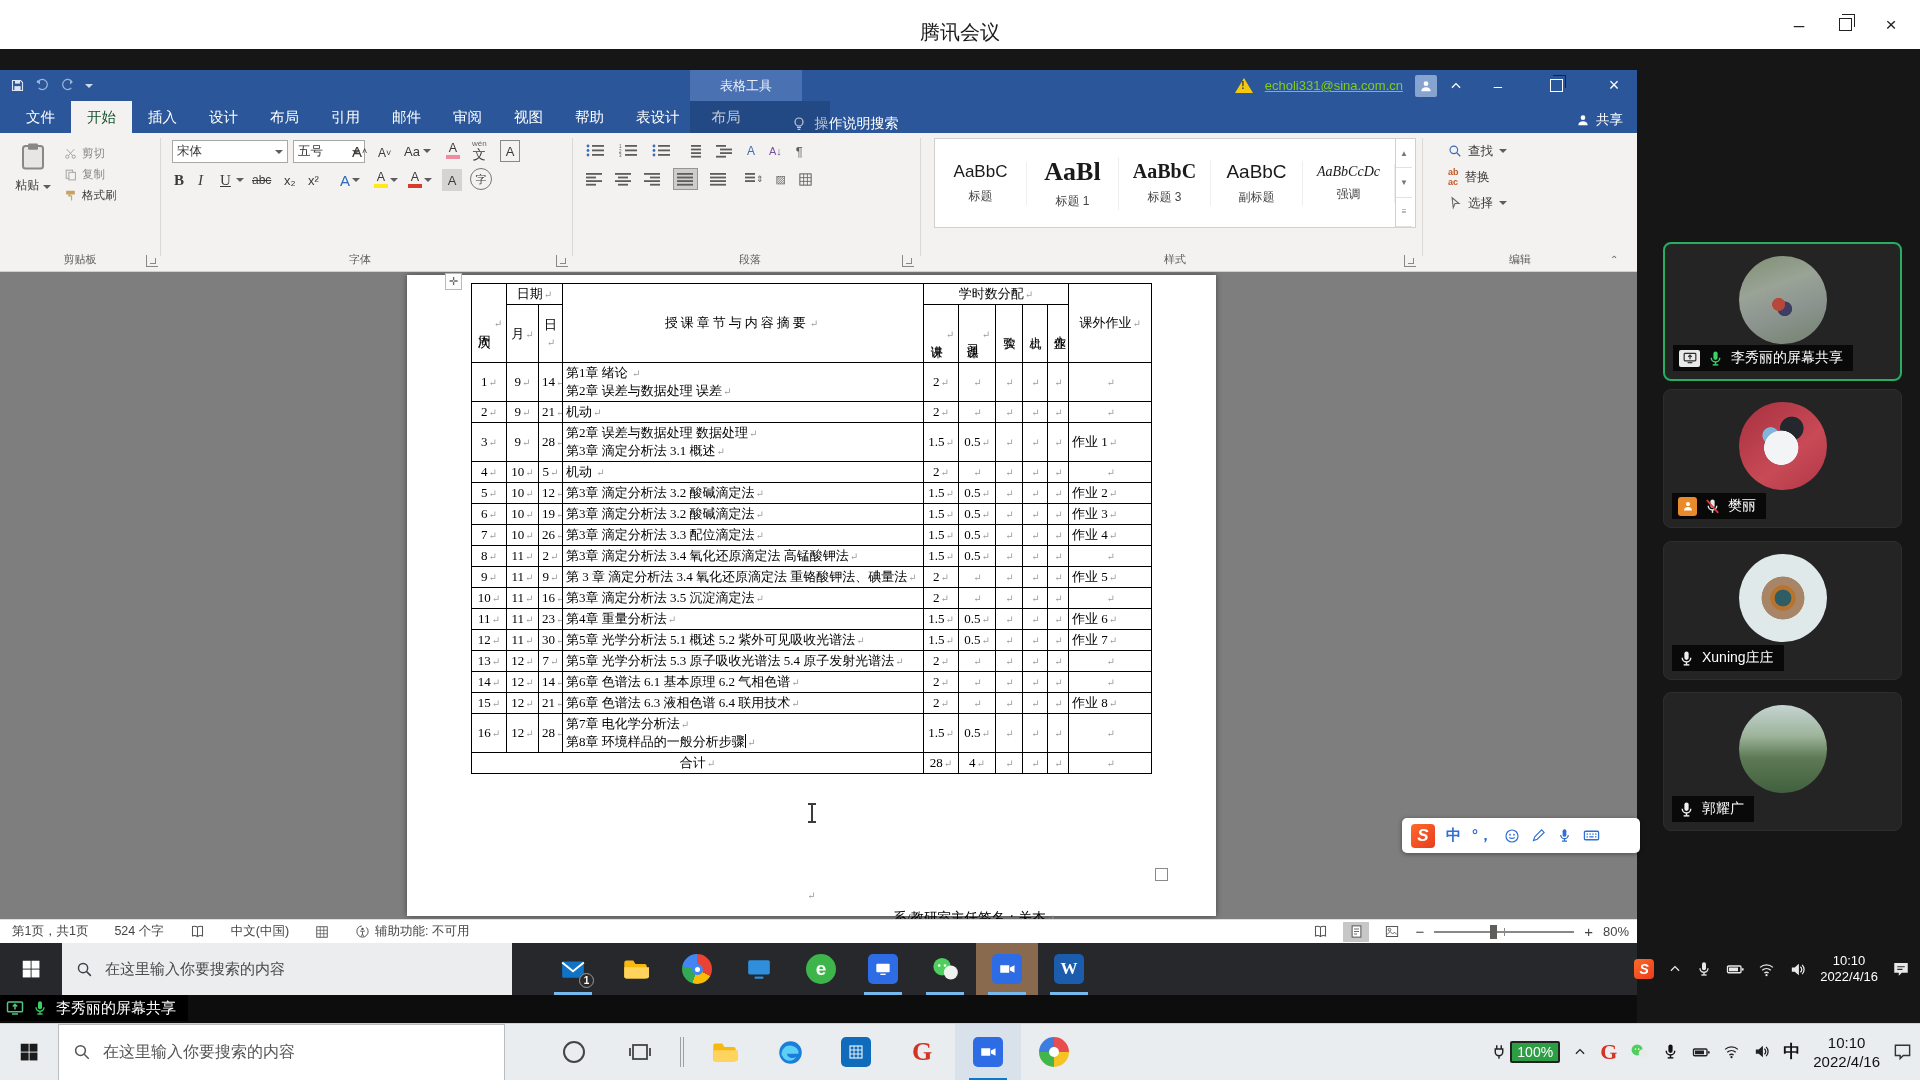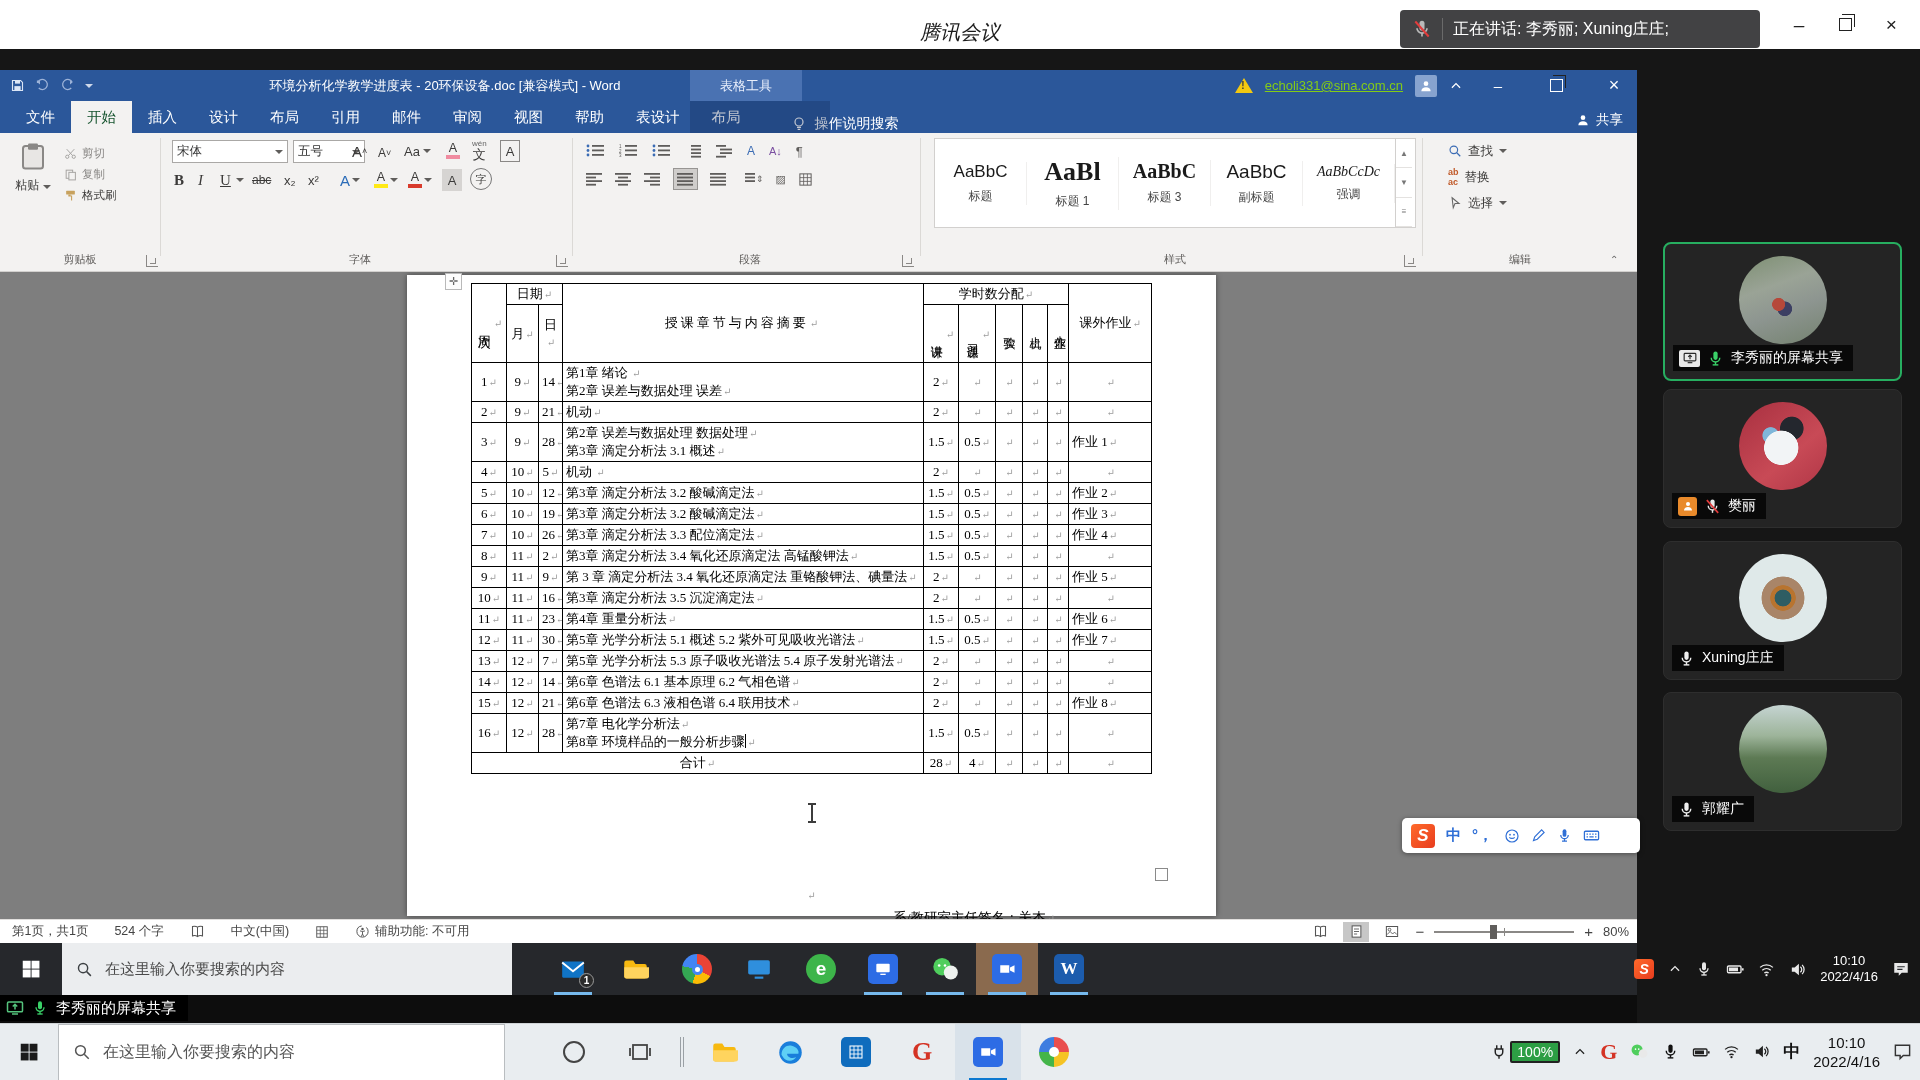--- a/index.html
+++ b/index.html
@@ -4,21 +4,21 @@
 <style>
   html,body{margin:0;padding:0;background:#000;}
   *{box-sizing:border-box;}
   .screen{position:relative;width:1920px;height:1080px;overflow:hidden;background:#101010;
     font-family:"Liberation Sans",sans-serif;-webkit-font-smoothing:antialiased;}
   .abs{position:absolute;}
   .row{display:flex;align-items:center;}
   svg{display:block;}
 
   
-  .meet-topbar{left:0;top:0;width:1920px;height:64px;background:#ffffff;display:flex;align-items:center;justify-content:center;font-style:italic;}
+  .meet-topbar{left:0;top:0;width:1920px;height:64px;background:#ffffff;display:flex;align-items:center;justify-content:center;}
   .meet-title{font-size:20px;color:#1b1b1b;}
   .meet-controls{position:absolute;right:6px;top:0;height:49px;display:flex;align-items:center;}
   .meet-btn{width:46px;height:49px;display:flex;align-items:center;justify-content:center;font-size:19px;color:#222;cursor:default;}
   .restore-glyph{width:13px;height:13px;border:1.6px solid #222;position:relative;background:#fff;}
   .restore-glyph:before{content:"";position:absolute;left:2px;top:-5px;width:12px;height:12px;border:1.6px solid #222;border-bottom:none;border-left:none;}
 
   
   .toast{left:1400px;top:10px;width:360px;height:38px;background:rgba(56,56,58,.95);border-radius:4px;display:flex;align-items:center;padding:0 12px;gap:10px;z-index:50;}
   .toast-div{width:1px;height:22px;background:#6a6a6a;}
   .toast-text{color:#fff;font-size:16px;white-space:nowrap;}
@@ -153,32 +153,20 @@
     <div class="meet-title">腾讯会议</div>
     <div class="meet-controls">
       <div class="meet-btn">–</div>
       <div class="meet-btn">
           <span class="restore-glyph"></span>
         </div>
       <div class="meet-btn">×</div>
     </div>
   </div>
 
-  <div class="abs toast">
-    <span id="toast-mic">
-        <svg width="20" height="20" viewBox="0 0 24 24">
-          <rect x="9" y="2" width="6" height="12" rx="3" fill="#b9b9b9"></rect>
-          <path d="M6 11a6 6 0 0 0 12 0" fill="none" stroke="#b9b9b9" stroke-width="2"></path>
-          <line x1="12" y1="17" x2="12" y2="21" stroke="#b9b9b9" stroke-width="2"></line>
-          <line x1="4" y1="3" x2="20" y2="21" stroke="#e23c3c" stroke-width="2.4"></line>
-        </svg>
-      </span>
-    <span class="toast-div"></span>
-    <span class="toast-text">正在讲话: 李秀丽; Xuning庄庄;</span>
-  </div>
 
   <div class="abs share-bg"></div>
 
   <div class="abs word">
 
     <div class="word-titlebar">
       <div class="qat">
         <span id="qat-save">
             <svg width="15" height="15" viewBox="0 0 24 24">
               <path d="M4 4h13l3 3v13H4z" fill="none" stroke="#dbe5f5" stroke-width="1.8"></path>
@@ -193,21 +181,20 @@
             </svg>
           </span>
         <span id="qat-redo">
             <svg width="15" height="15" viewBox="0 0 24 24">
               <path d="M19.5 7a8 8 0 1 0-1.5 9" stroke="#9db3d8" stroke-width="2" fill="none"></path>
               <path d="M16 3.8l4 3.4-4 3.2z" fill="#9db3d8"></path>
             </svg>
           </span>
         <span class="darr" style="border-top-color:#cfd9ea;"></span>
       </div>
-      <div class="word-title">环境分析化学教学进度表 - 20环保设备.doc [兼容模式] -  Word</div>
       <div class="ctx-title">表格工具</div>
       <div class="tb-right">
         <span class="warn-tri"></span>
         <span class="acct">echoli331@sina.com.cn</span>
         <span class="avatar-chip" id="acct-person">
             <svg width="14" height="14" viewBox="0 0 24 24">
               <circle cx="12" cy="8" r="4" fill="#ffffff"></circle>
               <path d="M4 21c0-4.4 3.6-7 8-7s8 2.6 8 7z" fill="#ffffff"></path>
             </svg>
           </span>

